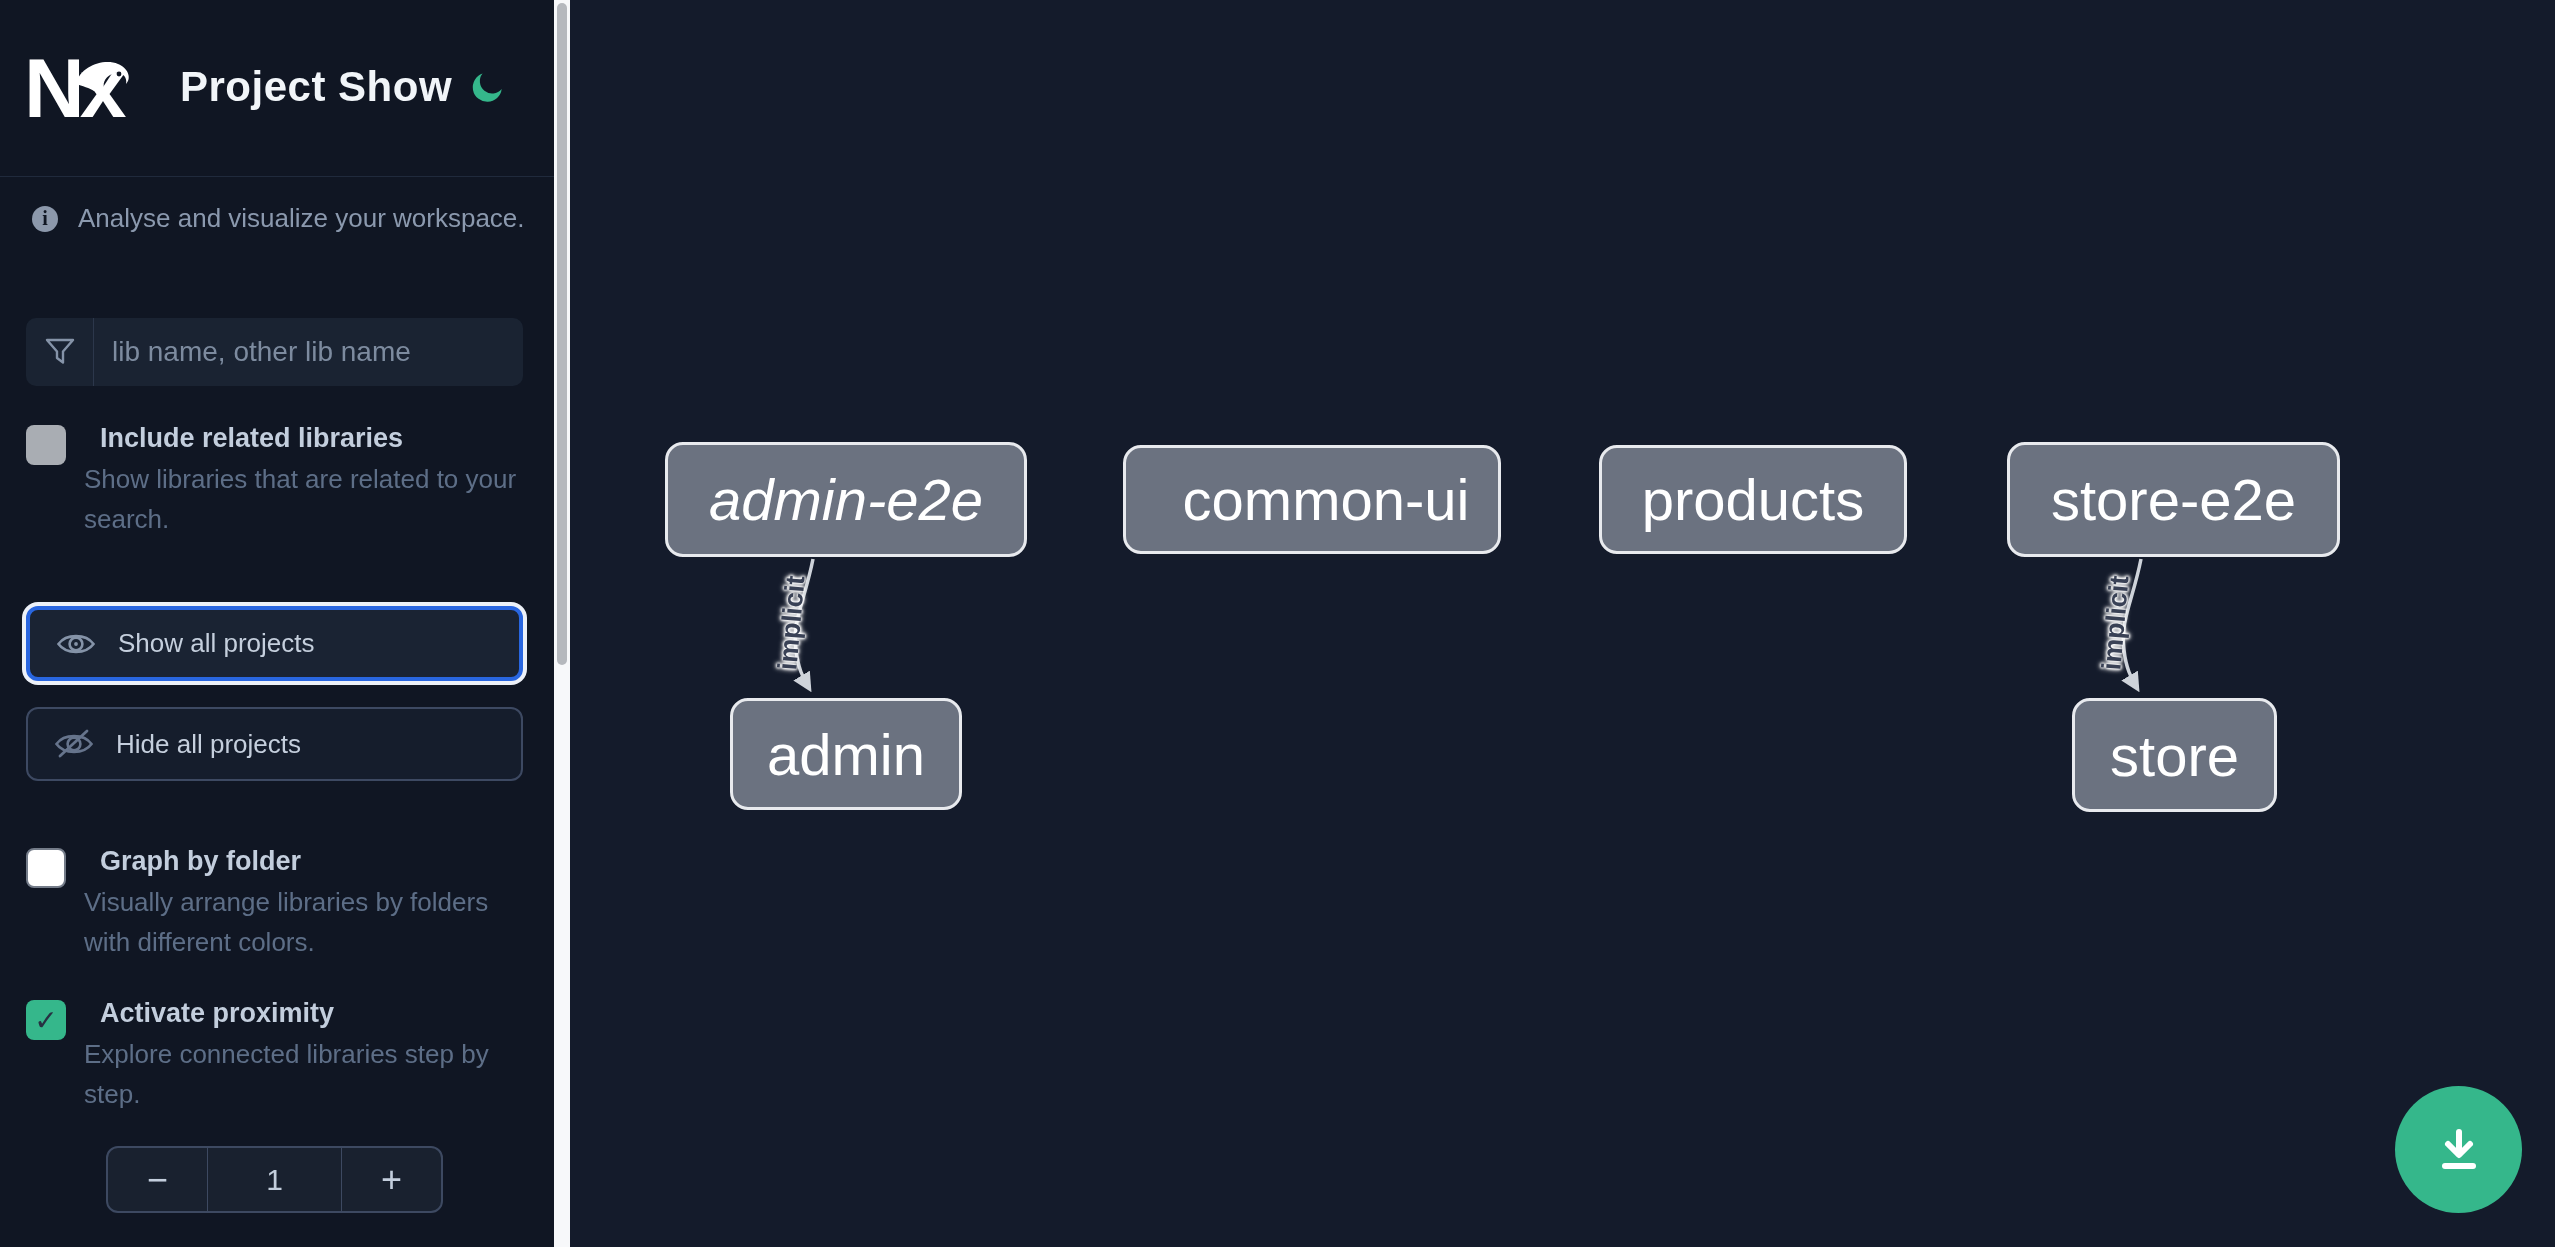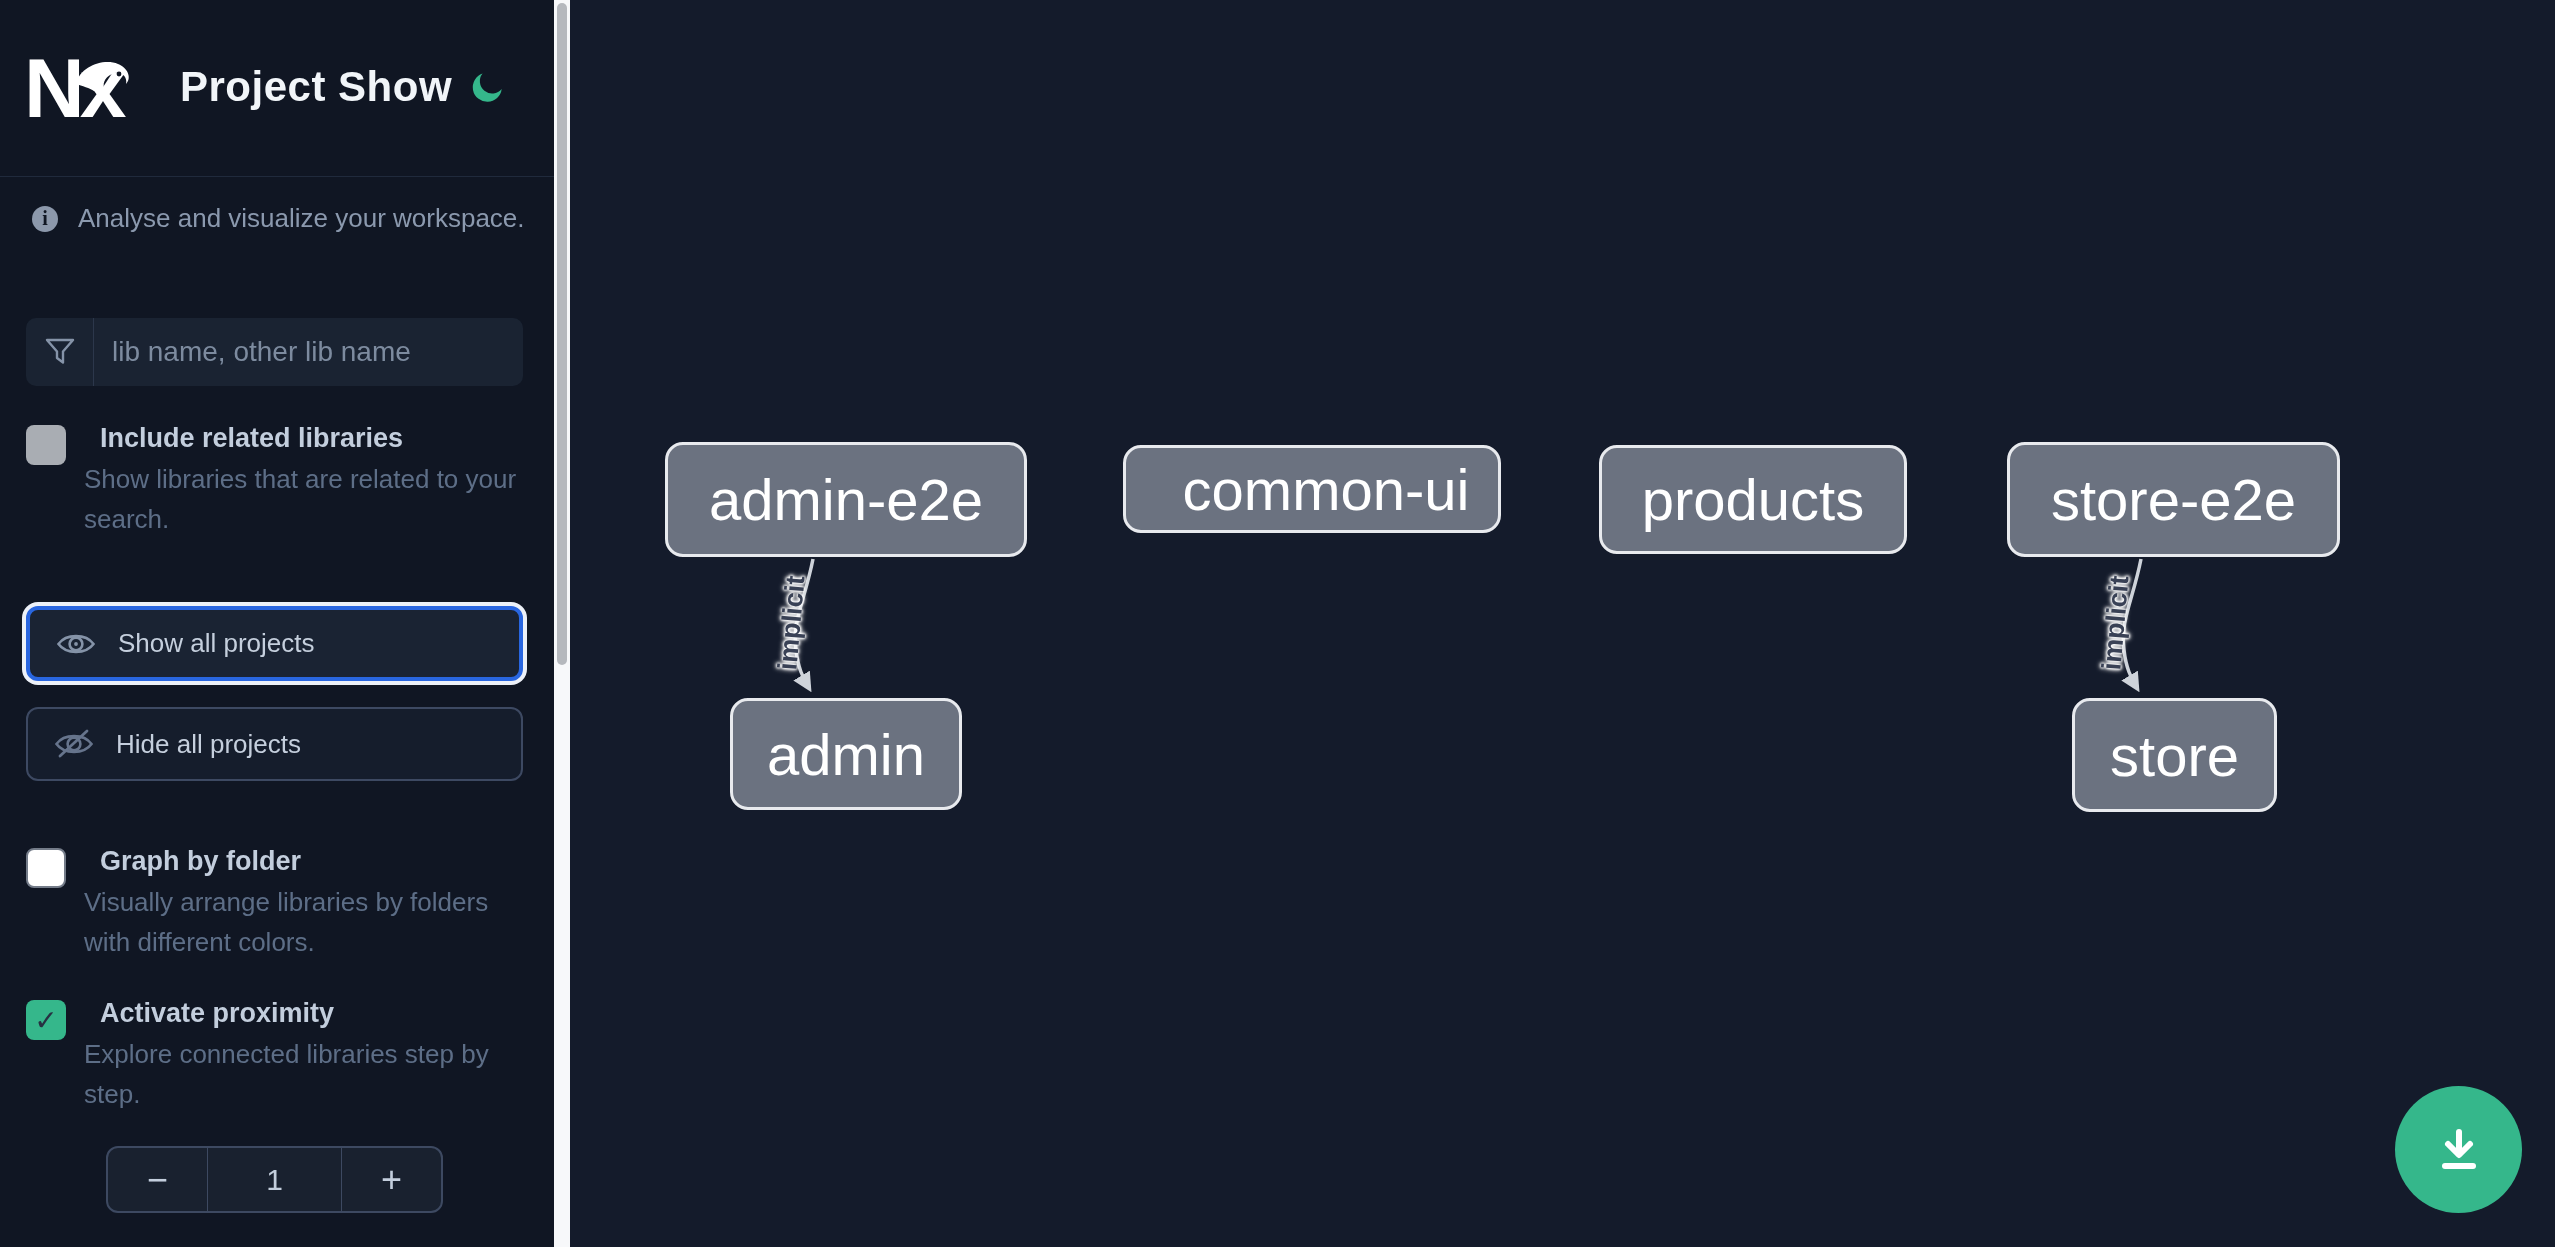--- a/index.html
+++ b/index.html
@@ -153,22 +153,22 @@
     <svg class="edges-svg">
       <defs>
         <marker id="arrow" viewBox="0 0 10 10" refX="7.5" refY="5" markerWidth="5.5" markerHeight="5.5" orient="auto-start-reverse">
           <path d="M0 0 L10 5 L0 10 z" fill="#ced3da"></path>
         </marker>
       </defs>
       <path d="M243 559 C235 600 222 620 226 650 C228 668 233 678 239 688" fill="none" stroke="#ced3da" stroke-width="3.5" marker-end="url(#arrow)"></path>
       <path d="M1571 559 C1563 600 1550 620 1554 650 C1556 668 1561 678 1567 688" fill="none" stroke="#ced3da" stroke-width="3.5" marker-end="url(#arrow)"></path>
     </svg>
 
-    <div class="gnode" style="left:95px;  top:442px; width:362px; height:115px;">admin-e2e</div>
-    <div class="gnode" style="left:553px; top:445px; width:378px; height:88px;padding-left:28px;">common-ui</div>
+    <div class="gnode" style="left:95px;  top:442px; width:362px; height:115px;font-style:italic;">admin-e2e</div>
+    <div class="gnode" style="left:553px; top:445px; width:378px; height:109px;padding-left:28px;">common-ui</div>
     <div class="gnode" style="left:1029px;top:445px; width:308px; height:109px;">products</div>
     <div class="gnode" style="left:1437px;top:442px; width:333px; height:115px;">store-e2e</div>
     <div class="gnode" style="left:160px; top:698px; width:232px; height:112px;">admin</div>
     <div class="gnode" style="left:1502px;top:698px; width:205px; height:114px;">store</div>
 
     <span class="edge-label" style="left:222px;  top:623px;">implicit</span>
     <span class="edge-label" style="left:1546px; top:623px;">implicit</span>
 
     <button class="fab">
       <svg width="56" height="56" viewBox="0 0 56 56" fill="none">

